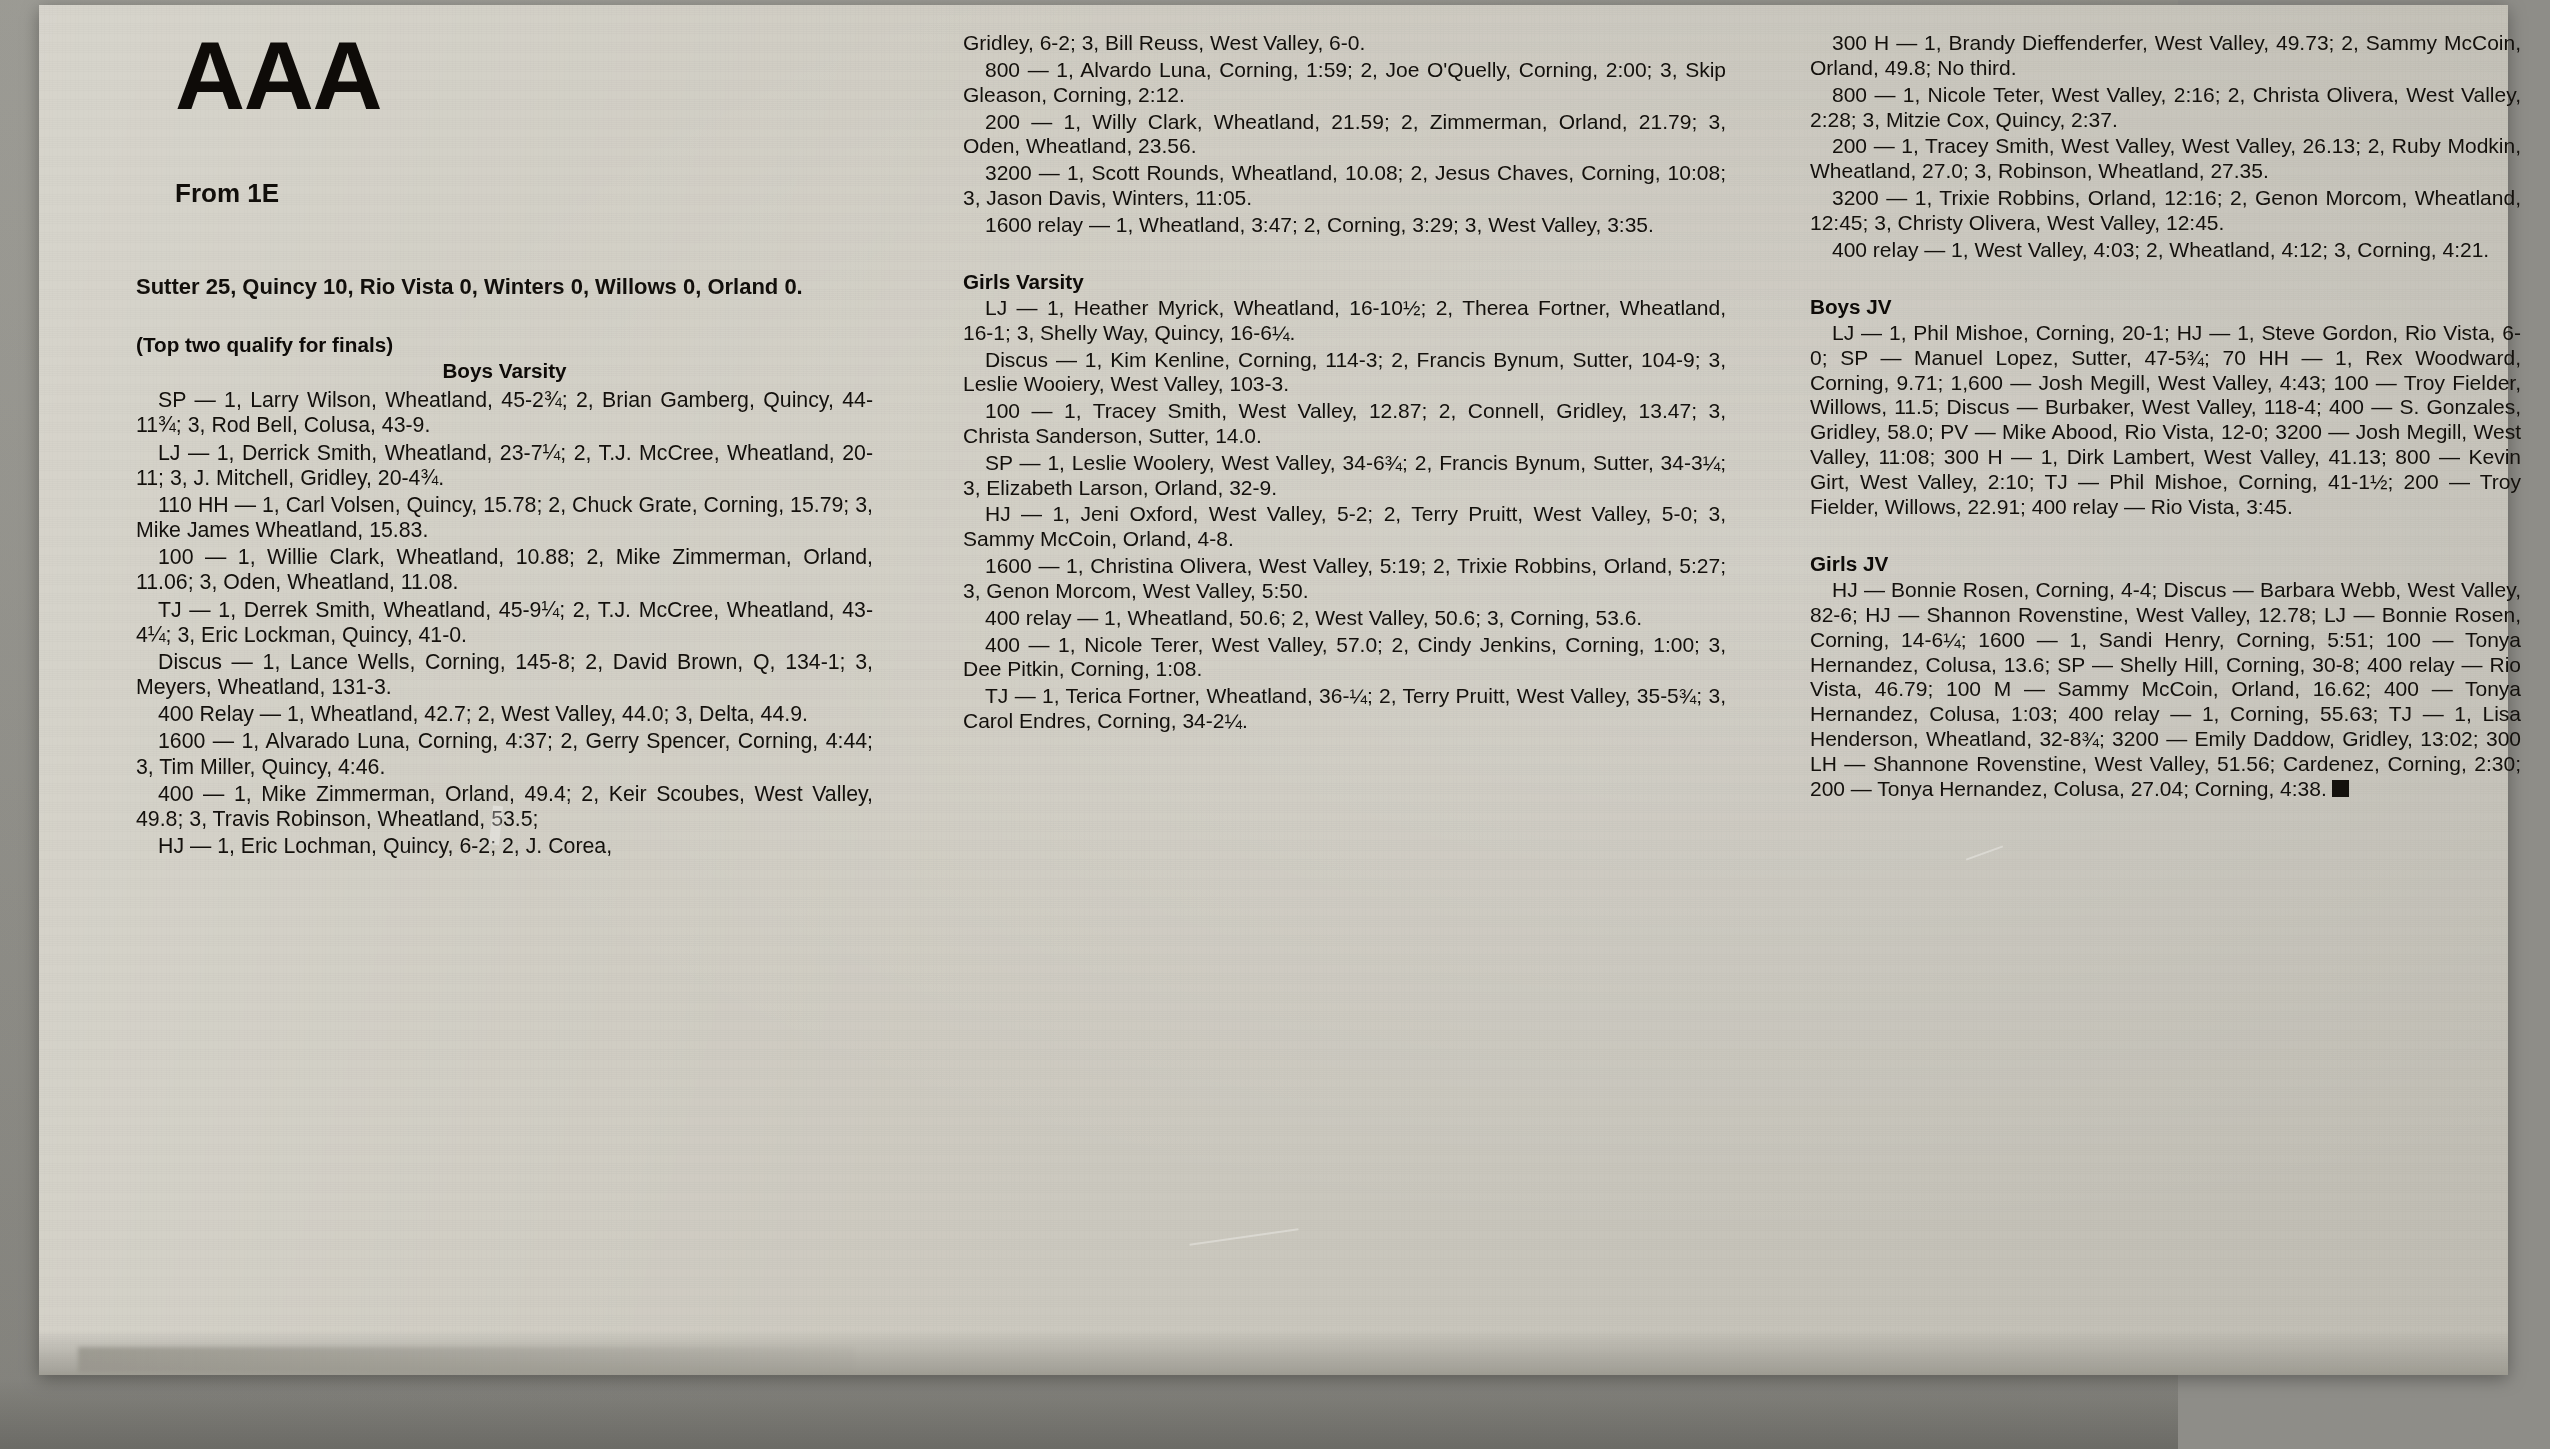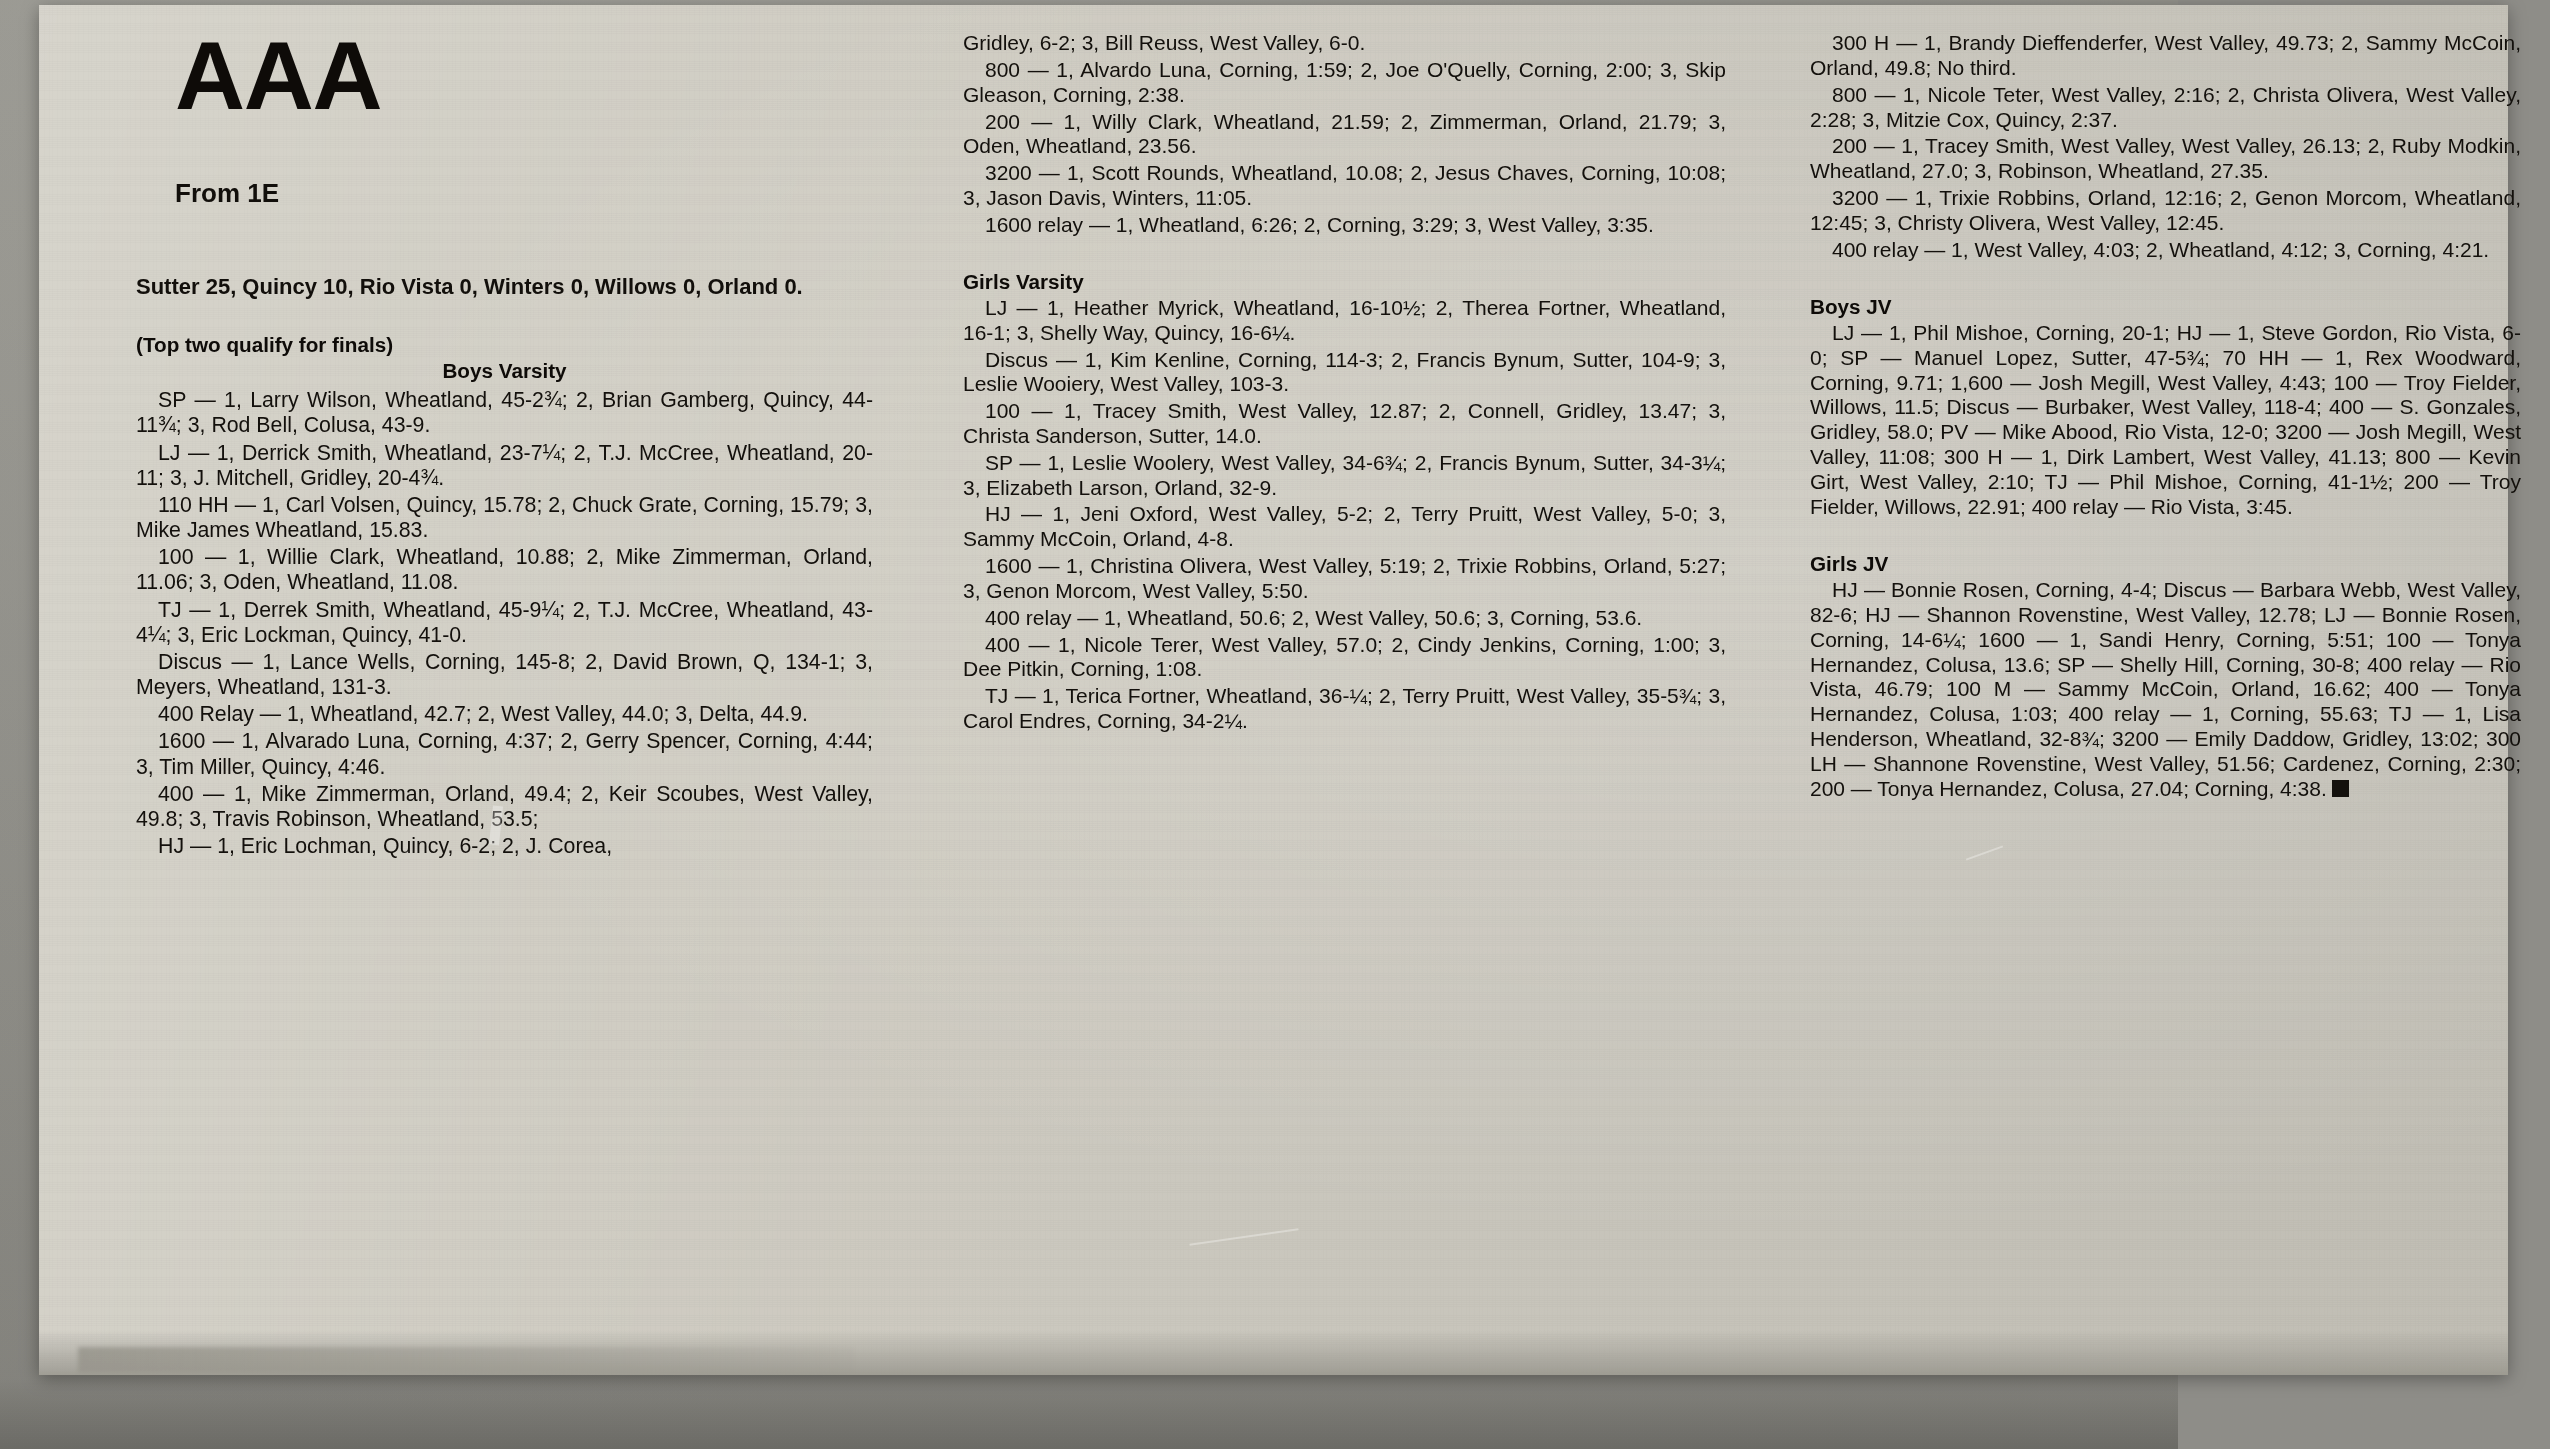--- a/index.html
+++ b/index.html
@@ -168,24 +168,24 @@
       <p class="body">TJ — 1, Derrek Smith, Wheatland, 45-9¼; 2, T.J. McCree, Wheatland, 43-4¼; 3, Eric Lockman, Quincy, 41-0.</p>
       <p class="body">Discus — 1, Lance Wells, Corning, 145-8; 2, David Brown, Q, 134-1; 3, Meyers, Wheatland, 131-3.</p>
       <p class="body">400 Relay — 1, Wheatland, 42.7; 2, West Valley, 44.0; 3, Delta, 44.9.</p>
       <p class="body">1600 — 1, Alvarado Luna, Corning, 4:37; 2, Gerry Spencer, Corning, 4:44; 3, Tim Miller, Quincy, 4:46.</p>
       <p class="body">400 — 1, Mike Zimmerman, Orland, 49.4; 2, Keir Scoubes, West Valley, 49.8; 3, Travis Robinson, Wheatland, 53.5;</p>
       <p class="body">HJ — 1, Eric Lochman, Quincy, 6-2; 2, J. Corea,</p>
     </div>
 
     <div class="col col2">
       <p class="body noindent">Gridley, 6-2; 3, Bill Reuss, West Valley, 6-0.</p>
-      <p class="body">800 — 1, Alvardo Luna, Corning, 1:59; 2, Joe O'Quelly, Corning, 2:00; 3, Skip Gleason, Corning, 2:38.</p>
+      <p class="body">800 — 1, Alvardo Luna, Corning, 1:59; 2, Joe O'Quelly, Corning, 2:00; 3, Skip Gleason, Corning, 2:12.</p>
       <p class="body">200 — 1, Willy Clark, Wheatland, 21.59; 2, Zimmerman, Orland, 21.79; 3, Oden, Wheatland, 23.56.</p>
       <p class="body">3200 — 1, Scott Rounds, Wheatland, 10.08; 2, Jesus Chaves, Corning, 10:08; 3, Jason Davis, Winters, 11:05.</p>
-      <p class="body">1600 relay — 1, Wheatland, 6:26; 2, Corning, 3:29; 3, West Valley, 3:35.</p>
+      <p class="body">1600 relay — 1, Wheatland, 3:47; 2, Corning, 3:29; 3, West Valley, 3:35.</p>
 
       <div class="subhead">Girls Varsity</div>
 
       <p class="body">LJ — 1, Heather Myrick, Wheatland, 16-10½; 2, Therea Fortner, Wheatland, 16-1; 3, Shelly Way, Quincy, 16-6¼.</p>
       <p class="body">Discus — 1, Kim Kenline, Corning, 114-3; 2, Francis Bynum, Sutter, 104-9; 3, Leslie Wooiery, West Valley, 103-3.</p>
       <p class="body">100 — 1, Tracey Smith, West Valley, 12.87; 2, Connell, Gridley, 13.47; 3, Christa Sanderson, Sutter, 14.0.</p>
       <p class="body">SP — 1, Leslie Woolery, West Valley, 34-6¾; 2, Francis Bynum, Sutter, 34-3¼; 3, Elizabeth Larson, Orland, 32-9.</p>
       <p class="body">HJ — 1, Jeni Oxford, West Valley, 5-2; 2, Terry Pruitt, West Valley, 5-0; 3, Sammy McCoin, Orland, 4-8.</p>
       <p class="body">1600 — 1, Christina Olivera, West Valley, 5:19; 2, Trixie Robbins, Orland, 5:27; 3, Genon Morcom, West Valley, 5:50.</p>
       <p class="body">400 relay — 1, Wheatland, 50.6; 2, West Valley, 50.6; 3, Corning, 53.6.</p>

